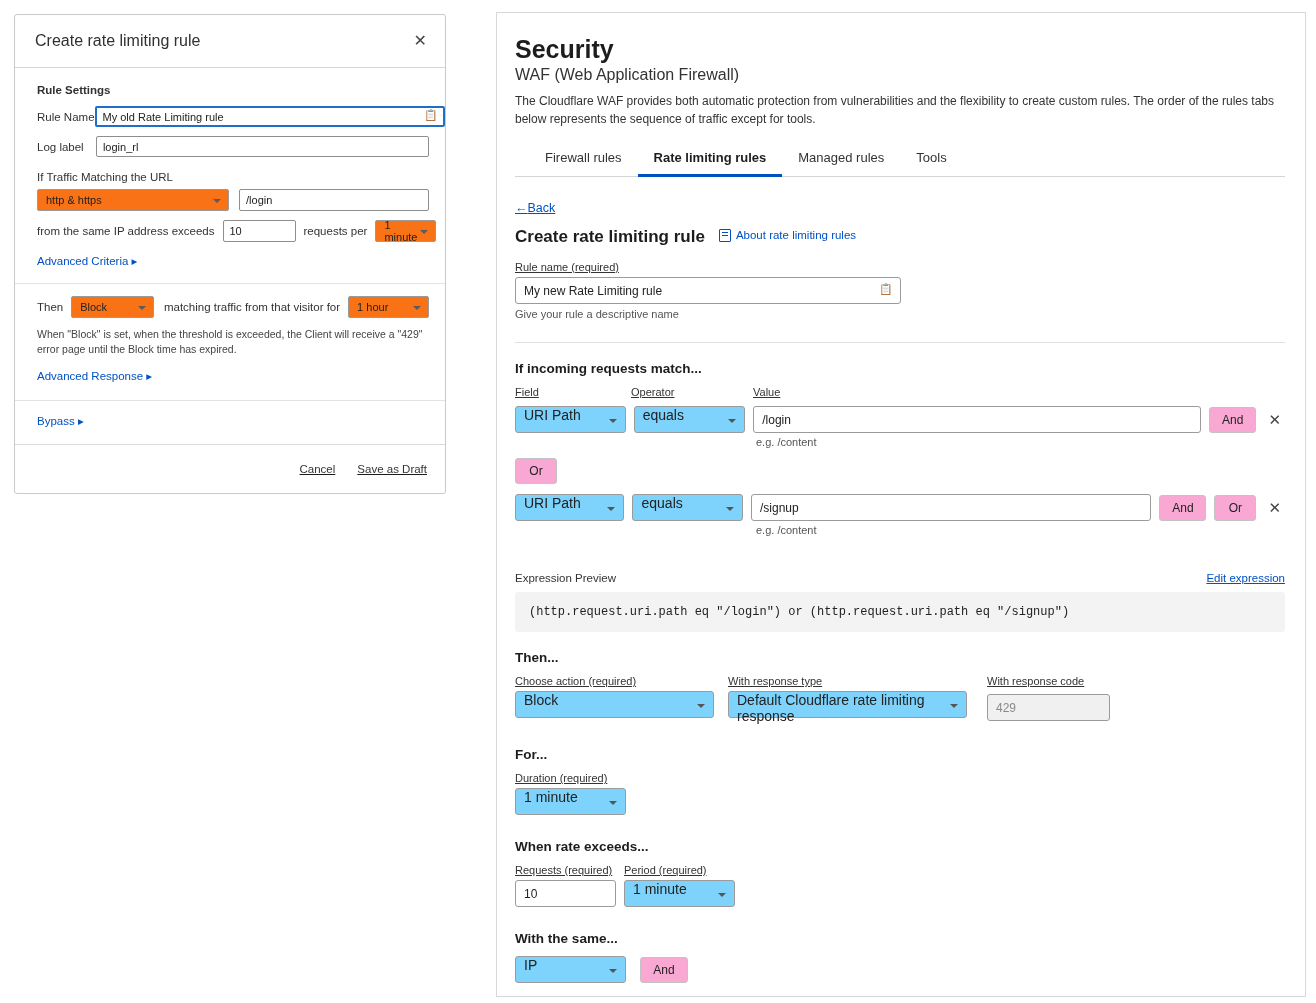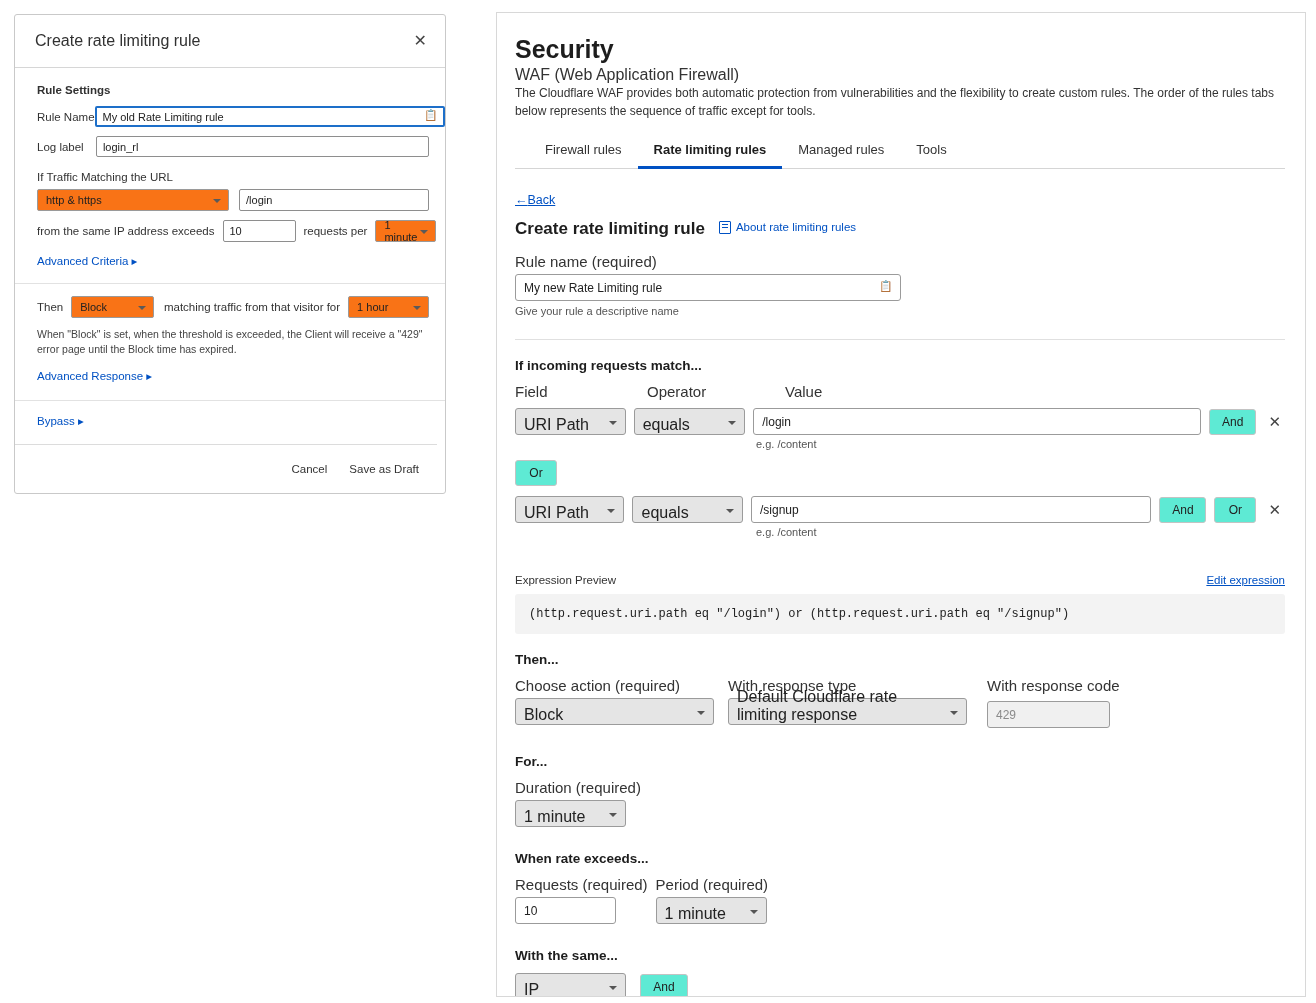--- a/index.html
+++ b/index.html
@@ -133,30 +133,31 @@
     margin-top: 8px;
     max-width: 396px;
   }
   .lg-divider {
     border-top: 1px solid #e2e2e2;
     margin: 14px -16px 12px -22px;
   }
   .legacy-footer {
     position: absolute;
     left: 0;
-    right: 8px;
+    right: 0;
     bottom: 0;
     height: 49px;
     border-top: 1px solid #dcdcdc;
     display: flex;
     align-items: center;
     justify-content: flex-end;
     padding-right: 18px;
     gap: 22px;
     box-sizing: border-box;
+    text-decoration: underline;
   }
   .lg-footer-btn {
     font-size: 11.5px;
     color: #333;
     cursor: pointer;
   }
 
   
   .main-panel {
     position: absolute;
@@ -174,20 +175,21 @@
   }
   h1.sec-title {
     font-size: 25px;
     font-weight: bold;
     margin: 0 0 2px 0;
     color: #1d1d1d;
   }
   .sec-sub {
     font-size: 16px;
     color: #333;
+    margin-bottom: 8px;
   }
   .sec-desc {
     font-size: 12px;
     color: #333;
     line-height: 1.5;
     max-width: 762px;
     margin-bottom: 14px;
   }
   .tabs {
     display: flex;
@@ -248,23 +250,24 @@
     content: "";
     position: absolute;
     left: 2px;
     top: 2px;
     width: 6px;
     height: 1px;
     background: #0051c3;
     box-shadow: 0 3px 0 #0051c3;
   }
   .field-label {
-    font-size: 15px;
+    font-size: 11px;
     color: #333;
     margin-bottom: 4px;
+    text-decoration: underline;
   }
   .hint {
     font-size: 11px;
     color: #555;
     margin-top: 4px;
   }
   .txt-input {
     border: 1px solid #9b9b9b;
     border-radius: 3px;
     height: 27px;
@@ -296,45 +299,45 @@
     font-size: 13.5px;
     font-weight: bold;
     color: #1d1d1d;
     margin-bottom: 10px;
   }
   .sel {
     position: relative;
     border: 1px solid #9b9b9b;
     border-radius: 3px;
     height: 27px;
-    background: #e5e5e5;
-    font-size: 16px;
+    background: #7dd3fc;
+    font-size: 14px;
     color: #222;
     display: flex;
-    align-items: flex-end;
+    align-items: flex-start;
     padding: 0 22px 0 8px;
     box-sizing: border-box;
   }
   .sel:after {
     content: "";
     position: absolute;
     right: 8px;
     top: 12px;
     border-left: 4px solid transparent;
     border-right: 4px solid transparent;
     border-top: 4px solid #555;
   }
   .cond-row {
     display: flex;
     align-items: center;
     gap: 8px;
     margin-bottom: 2px;
   }
   .btn-grey {
-    background: #5eead4;
+    background: #f9a8d4;
     border: 1px solid #c3c3c3;
     border-radius: 3px;
     height: 26px;
     min-width: 42px;
     font-size: 12px;
     color: #222;
     display: inline-flex;
     align-items: center;
     justify-content: center;
     padding: 0 12px;
@@ -369,21 +372,21 @@
   .expr-box {
     background: #f3f3f3;
     border-radius: 3px;
     padding: 13px 14px;
     font-family: "Liberation Mono", monospace;
     font-size: 12px;
     color: #222;
     white-space: pre;
     overflow: hidden;
   }
-  .cols { display: flex; gap: 16px; }
+  .cols { display: flex; gap: 0; }
 </style>
 </head>
 <body>
 
 <div id="root">
 
   <div class="legacy-panel">
     <div class="legacy-header">
       <div class="legacy-title">Create rate limiting rule</div>
       <div class="legacy-close">✕</div>

